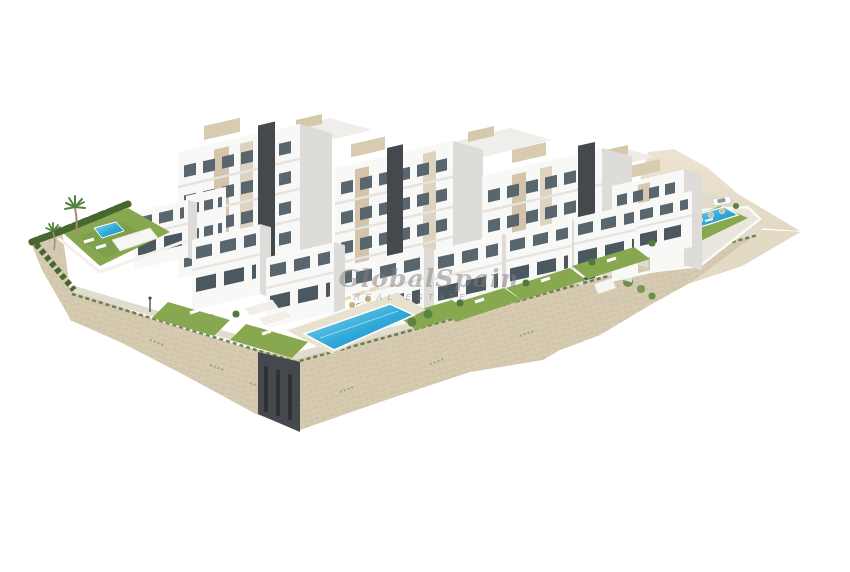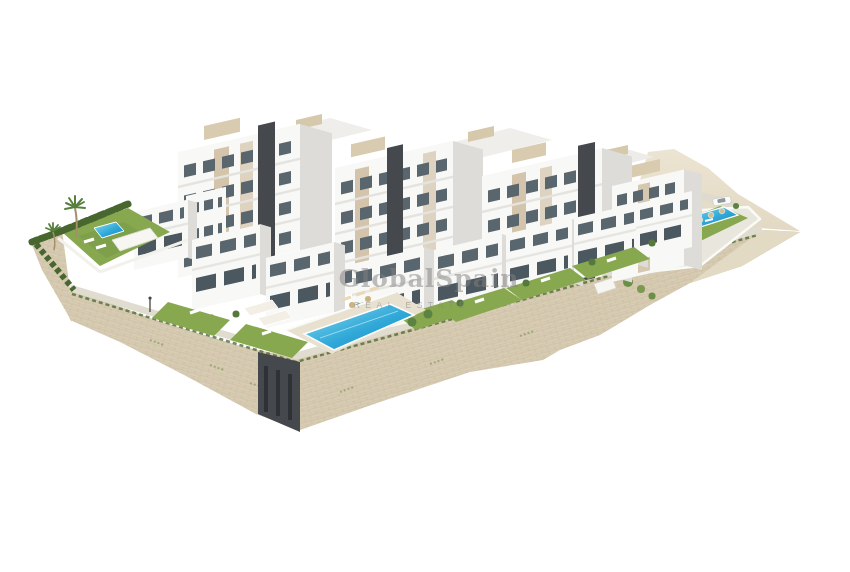--- a/index.html
+++ b/index.html
@@ -1,24 +1,24 @@
 <!DOCTYPE html>
 <html style="--background: #ffffff; --stone: #d8ccb4; --stone-line: #c3b49a; --sand: #e4dbc7; --walkway: #e0dccf; --building-white: #f8f8f6; --building-side: #dddcd8; --glass: #5a666e; --glass-dark: #4c5860; --accent-beige: #cdbb9d; --tower-dark: #45484c; --lawn: #87a84f; --lawn-deep: #6e9142; --hedge: #47672f; --pool-light: #8fdcef; --pool: #2fa8d8; --pool-deep: #1b84bf; --watermark: #808080;"><head>
 <meta charset="utf-8">
 <style>
   html,body{margin:0;padding:0;background:#fff;font-family:"Liberation Sans",sans-serif;}
-  .stage{position:relative;width:850px;height:572px;background:var(--background,#fff);overflow:hidden;}
+  .stage{position:relative;width:850px;height:572px;background:var(--background,#fff);overflow:hidden;font-style:italic;}
   .stage svg{position:absolute;left:0;top:0;}
   .wm{position:absolute;text-align:center;pointer-events:none;white-space:nowrap;}
   .wm-brand{left:429px;top:264px;transform:translateX(-50%);
     font-family:"DejaVu Serif",serif;font-weight:600;font-size:25px;letter-spacing:1px;
     color:var(--watermark,#7e7e7e);opacity:.5;}
   .wm-tag{left:412px;top:292px;transform:translateX(-50%);
     font-family:"Liberation Sans",sans-serif;font-size:8.5px;letter-spacing:5.5px;
-    color:var(--watermark,#8a8a8a);opacity:.55;margin-top:8px;}
+    color:var(--watermark,#8a8a8a);opacity:.55;}
 </style>
 </head>
 <body>
 
 <div class="stage" aria-label="Aerial 3D architectural render of a hillside residential complex on a white background">
 
 <svg width="850" height="572" viewBox="0 0 850 572">
   <defs>
     <pattern id="patL" width="13" height="5.5" patternUnits="userSpaceOnUse" patternTransform="rotate(16)">
       <rect width="13" height="5.5" style="fill:var(--stone,#d8ccb4)"></rect>

